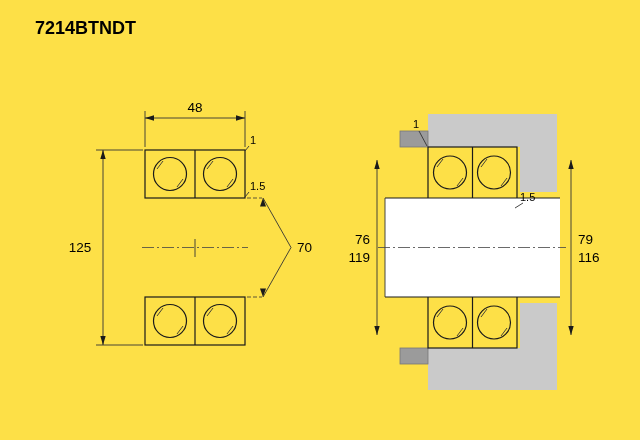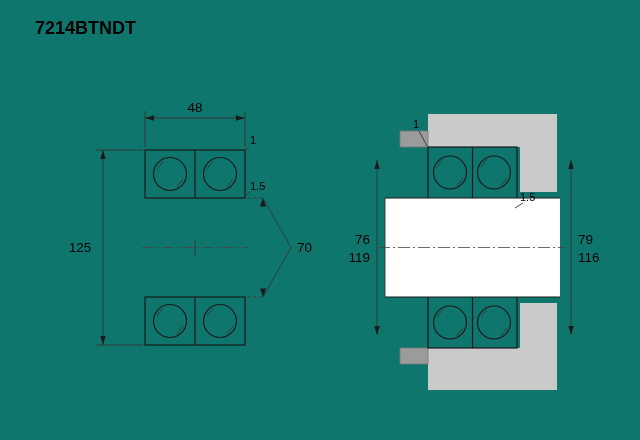--- a/index.html
+++ b/index.html
@@ -1,16 +1,16 @@
 <!DOCTYPE html>
 <html><head>
 <meta charset="utf-8">
 <style>
   html,body{margin:0;padding:0;background:#ffffff;}
-  .stage{position:relative;width:640px;height:440px;background:#0f766e;overflow:hidden;}
+  .stage{position:relative;width:640px;height:440px;background:#fde047;overflow:hidden;}
   svg{position:absolute;left:0;top:0;}
   svg text{font-family:"Liberation Sans",sans-serif;fill:#000;}
   .dimtxt{font-size:13.5px;}
   .chamtxt{font-size:11px;}
   .titletxt{font-size:18px;font-weight:bold;}
   .thin{stroke:#333;stroke-width:0.9;fill:none;}
   .outline{stroke:#1a1a1a;stroke-width:1.2;fill:none;}
   .arrow{fill:#1a1a1a;stroke:none;}
   .cline{stroke:#444;stroke-width:0.8;fill:none;stroke-dasharray:12 3 2 3;}
   .dashext{stroke:#333;stroke-width:0.8;fill:none;stroke-dasharray:4 2;}

